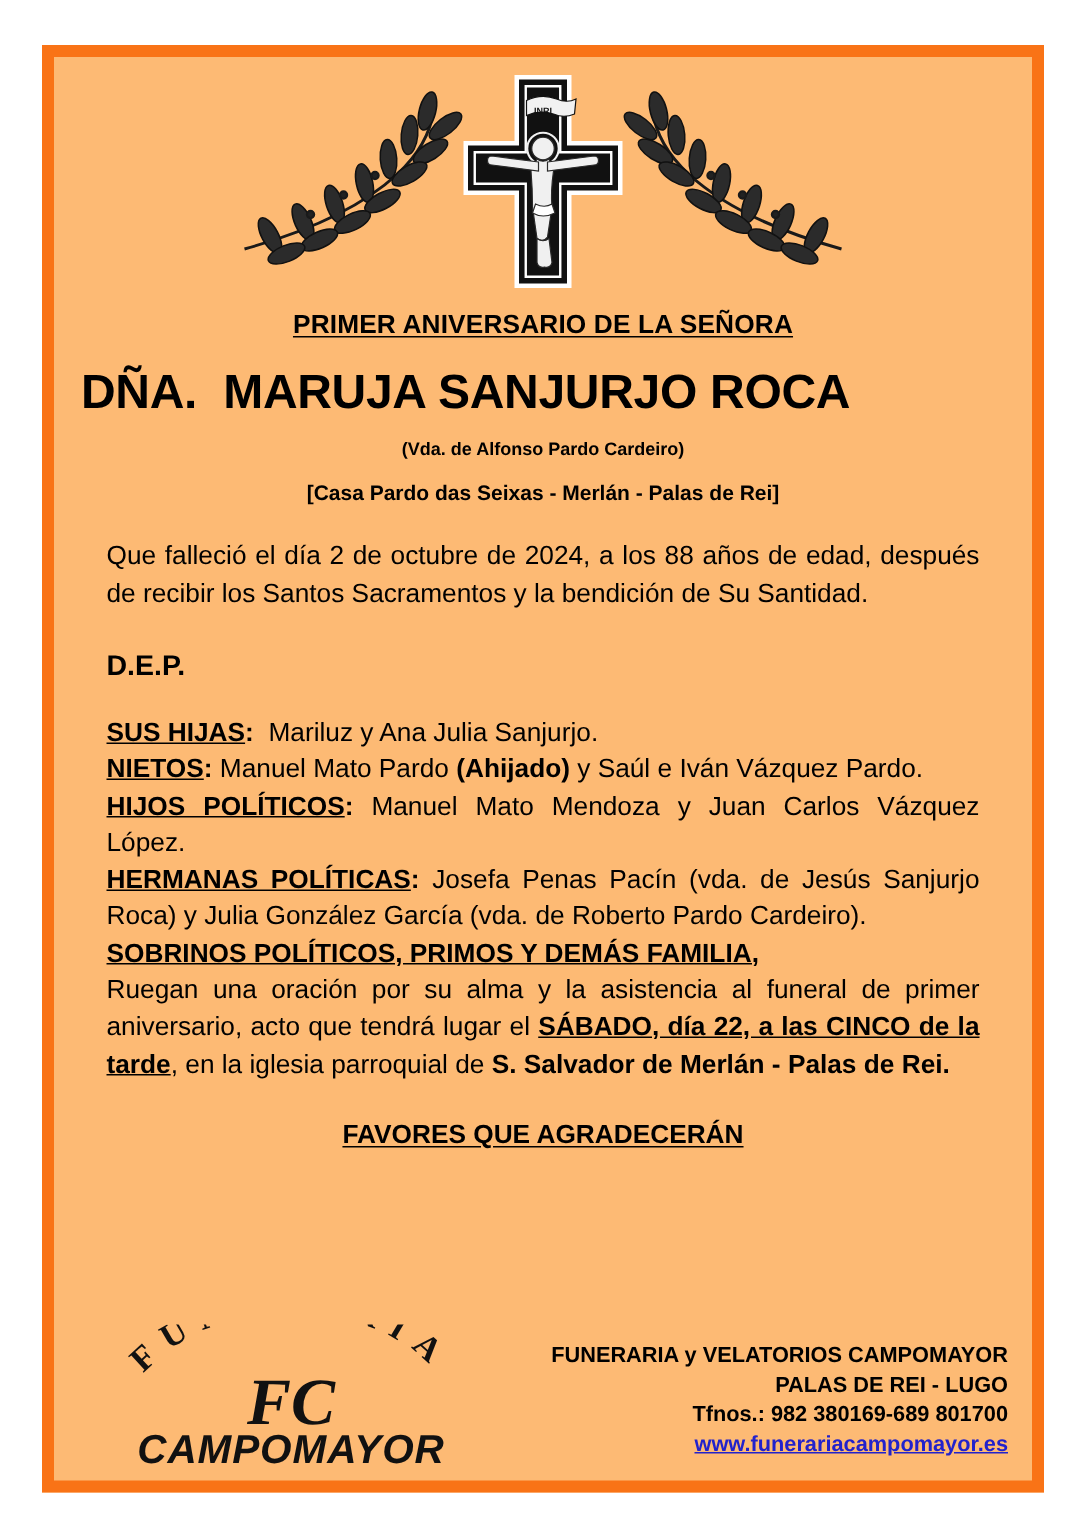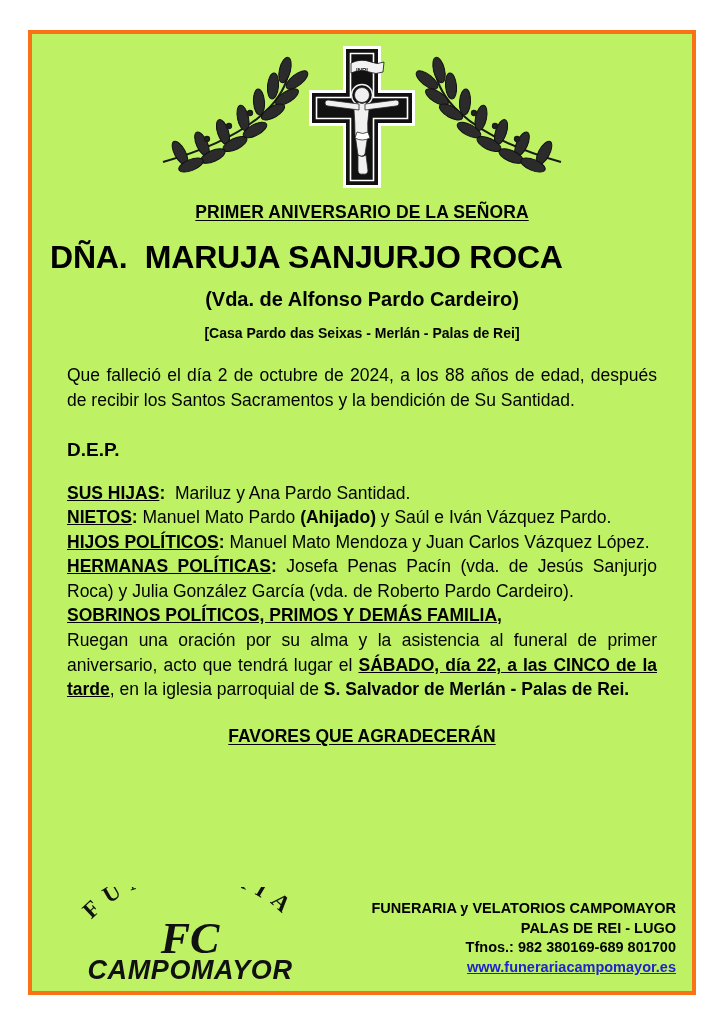--- a/index.html
+++ b/index.html
@@ -15,22 +15,22 @@
     color: #000000;
     overflow: hidden;
   }
 
   #notice {
     position: absolute;
     left: 28px;
     top: 30px;
     width: 668px;
     height: 965px;
-    border: 4px solid #f97316;
-    background: #bef264;
+    border: 8px solid #f97316;
+    background: #fdba74;
   }
 
   #inner {
     position: absolute;
     left: 0;
     top: 0;
     right: 0;
     bottom: 0;
     padding: 0 18px;
   }
@@ -57,21 +57,21 @@
     text-align: left;
     font-weight: bold;
     font-size: 32px;
     letter-spacing: -0.2px;
     margin-top: 16px;
     white-space: pre;
   }
   .widow {
     text-align: center;
     font-weight: bold;
-    font-size: 20px;
+    font-size: 12px;
     margin-top: 12px;
   }
   .house {
     text-align: center;
     font-weight: bold;
     font-size: 14px;
     margin-top: 14px;
   }
 
   
@@ -238,21 +238,21 @@
     <div class="widow">(Vda. de Alfonso Pardo Cardeiro)</div>
     <div class="house">[Casa Pardo das Seixas - Merlán - Palas de Rei]</div>
 
     <div class="body-col">
       <div class="para">Que falleció el día 2 de octubre de 2024, a los 88 años de edad, después de recibir los Santos Sacramentos y la bendición de Su Santidad.</div>
       <div class="dep">D.E.P.</div>
 
       <div class="family">
         <div class="fam-line">
           <span class="u">SUS HIJAS</span><span class="b">:</span>&nbsp;
-          <span>Mariluz y Ana Pardo Santidad.</span>
+          <span>Mariluz y Ana Julia Sanjurjo.</span>
         </div>
         <div class="fam-line">
           <span class="u">NIETOS</span><span class="b">:</span>&nbsp;<span>Manuel Mato Pardo </span><span class="b">(Ahijado)</span><span> y Saúl e Iván Vázquez Pardo.</span>
         </div>
         <div class="fam-line">
           <span class="u">HIJOS  POLÍTICOS</span><span class="b">:</span>
           <span>Manuel Mato Mendoza y Juan Carlos Vázquez López.</span>
         </div>
         <div class="fam-line">
           <span class="u">HERMANAS  POLÍTICAS</span><span class="b">:</span>

